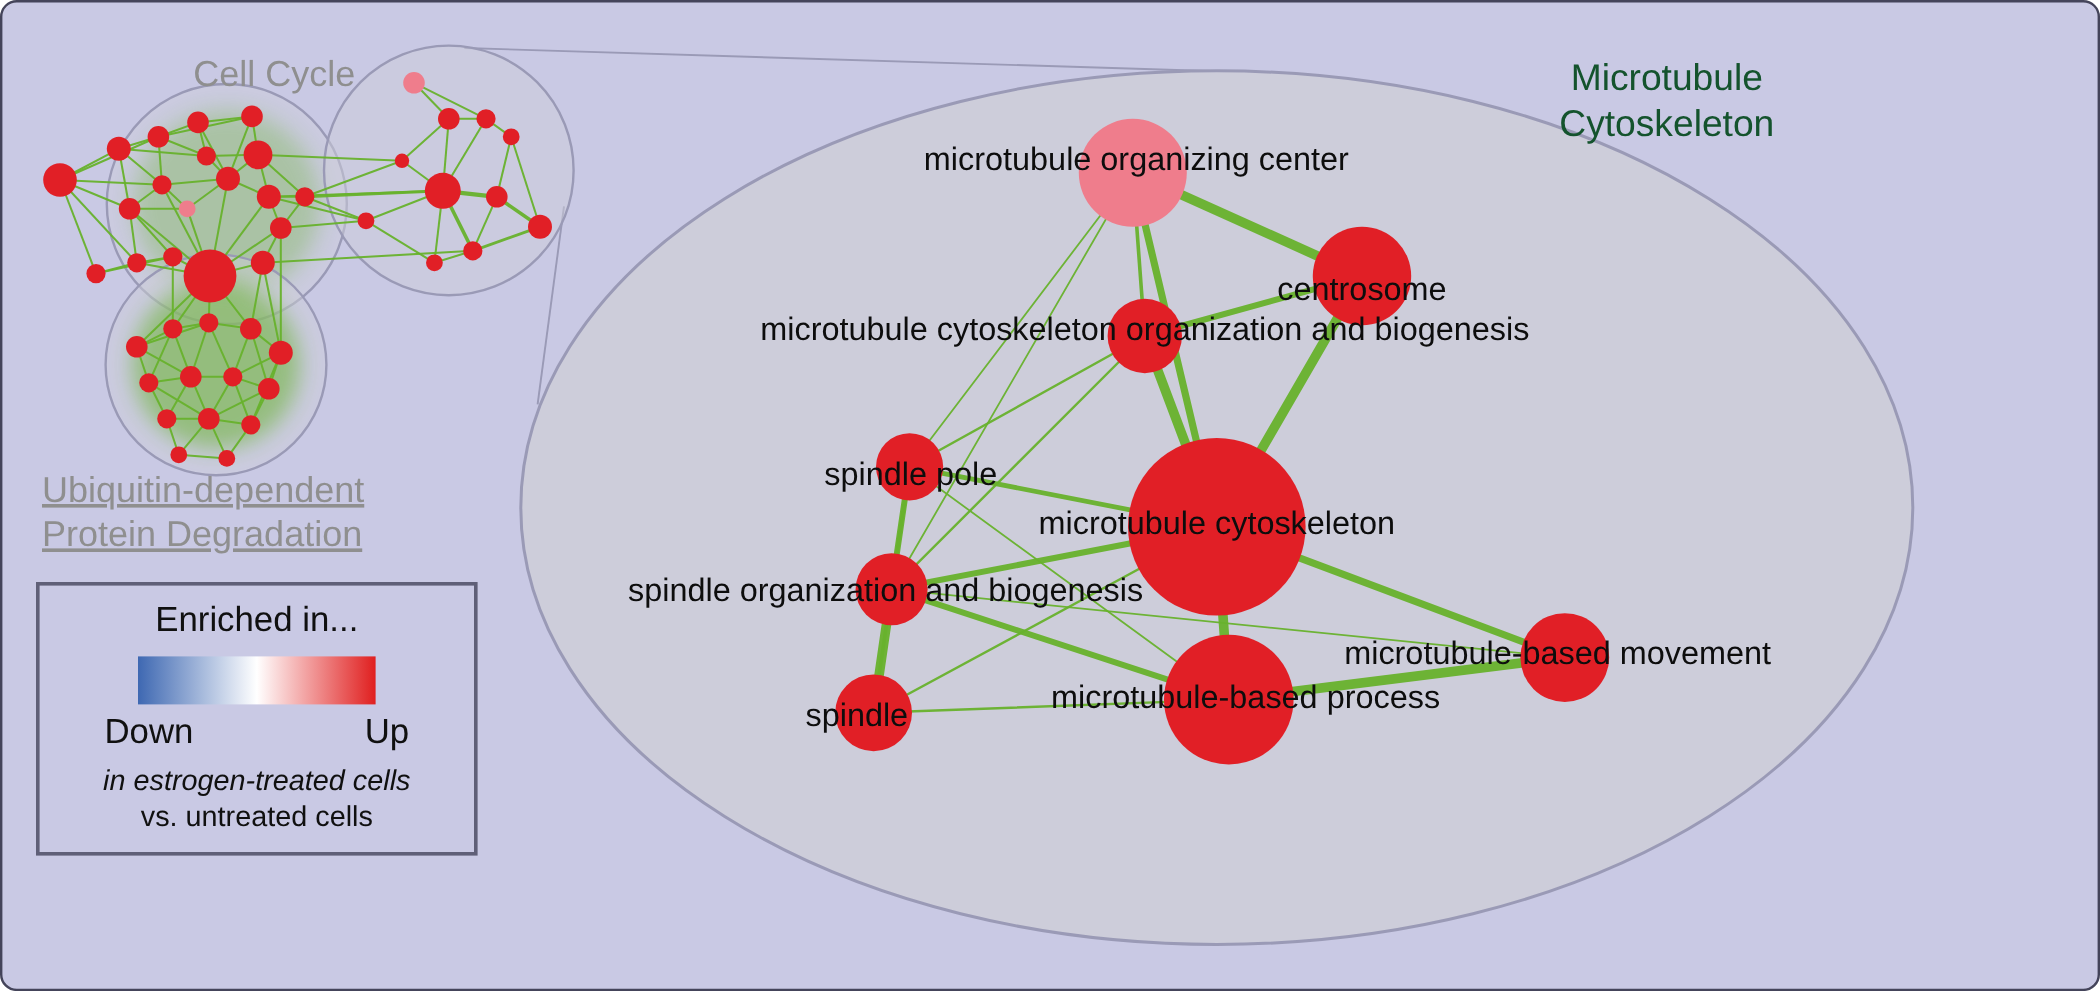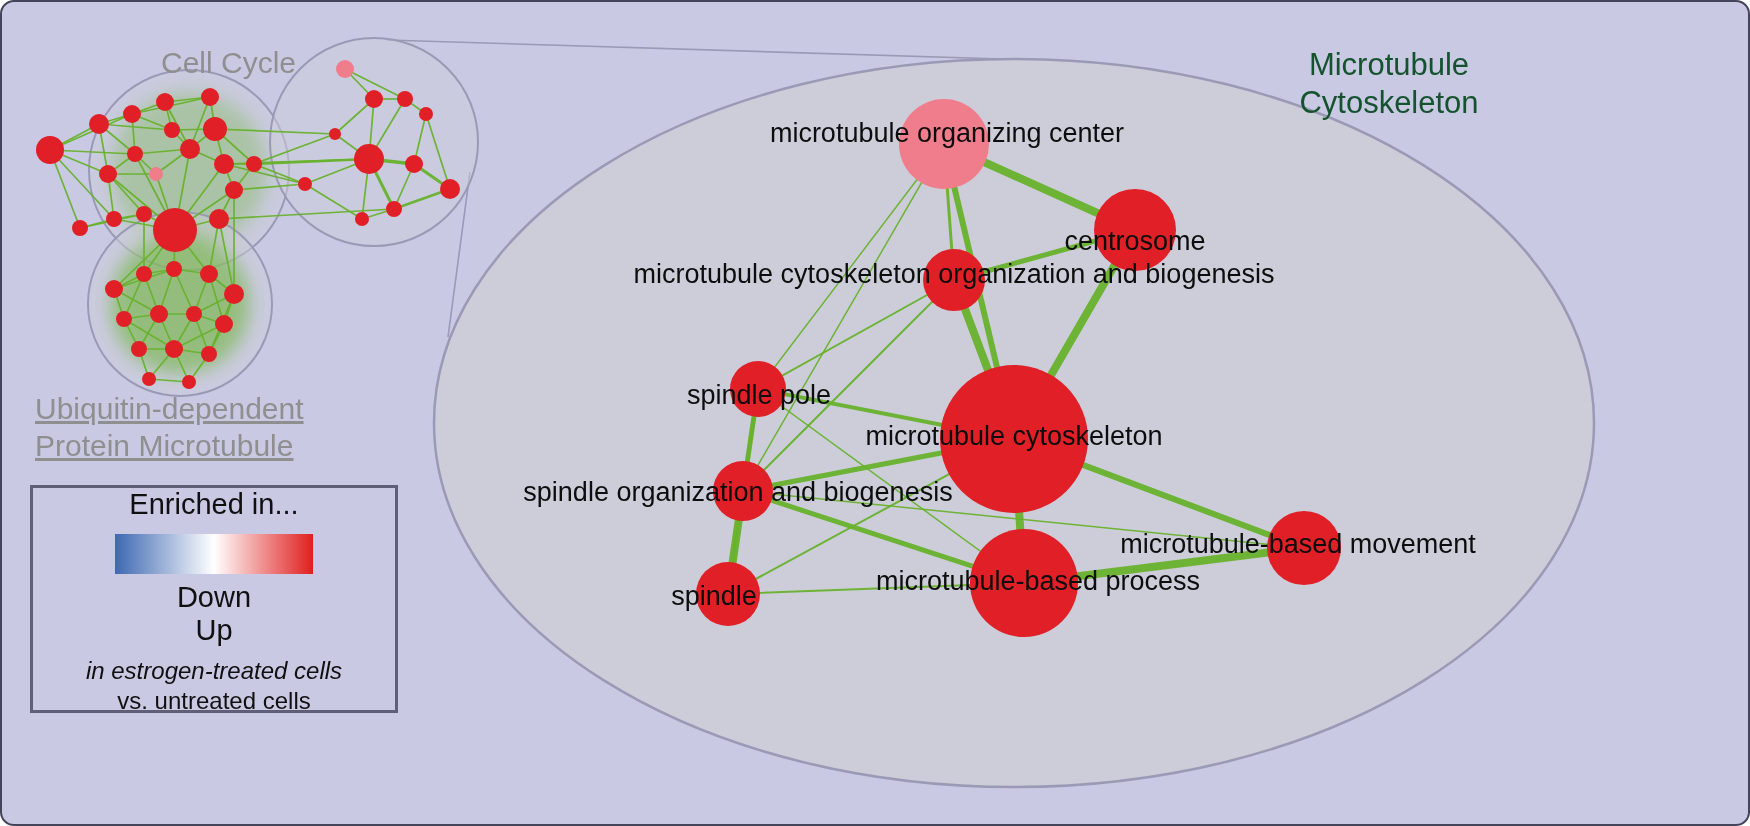--- a/index.html
+++ b/index.html
@@ -5,23 +5,23 @@
   html,body{margin:0;padding:0;background:#ffffff;font-family:"Liberation Sans",sans-serif;}
   .figure{position:relative;width:1750px;height:826px;box-sizing:border-box;
           background:#c9c9e4;border:2px solid #44445a;border-radius:14px;overflow:hidden;}
   .figure svg{position:absolute;left:0;top:0;font-family:"Liberation Sans",sans-serif;}
   .abs{position:absolute;}
   .cc-label{left:74px;top:44px;width:220px;text-align:right;font-size:30px;color:#8f8f8f;}
   .ub-label{left:33px;top:388px;font-size:30px;line-height:37px;color:#8f8f8f;text-decoration:underline;}
   .zoom-title{left:1272px;top:44px;width:230px;text-align:center;font-size:31px;line-height:38px;color:#14532d;}
   .legend{left:28px;top:483px;width:368px;height:228px;border:3px solid #5f5f77;
           box-sizing:border-box;text-align:center;color:#101010;}
-  .legend-title{font-size:29px;}
+  .legend-title{font-size:29px;margin-top:13px;}
   .legend-bar{width:198px;height:40px;margin:13px auto 0 auto;}
-  .legend-ends{display:flex;justify-content:center;padding:0 54px;font-size:29px;margin-top:7px;flex-direction:column;}
+  .legend-ends{display:flex;justify-content:space-between;padding:0 54px;font-size:29px;margin-top:7px;}
   .legend-caption{font-size:24px;line-height:30px;}
   .legend-caption.first{margin-top:9px;font-style:italic;}
 </style>
 </head>
 <body>
 
 <div class="figure">
 
   <svg id="net" width="1750" height="826" viewBox="0 0 1750 826">
     <defs>
@@ -238,21 +238,21 @@
       <text x="736" y="499" text-anchor="middle" font-size="27" fill="#0d0d0d">spindle organization and biogenesis</text>
       <text x="1296" y="551" text-anchor="middle" font-size="27" fill="#0d0d0d">microtubule-based movement</text>
       <text x="1036" y="588" text-anchor="middle" font-size="27" fill="#0d0d0d">microtubule-based process</text>
       <text x="712" y="603" text-anchor="middle" font-size="27" fill="#0d0d0d">spindle</text>
     </svg>
 
   <div class="abs cc-label">Cell Cycle</div>
 
   <div class="abs ub-label">
     <div>Ubiquitin-dependent</div>
-    <div>Protein Microtubule</div>
+    <div>Protein Degradation</div>
   </div>
 
   <div class="abs zoom-title">
     <div>Microtubule</div>
     <div>Cytoskeleton</div>
   </div>
 
   <div class="abs legend">
     <div class="legend-title">Enriched in...</div>
     <div class="legend-bar" style="background: linear-gradient(90deg, rgb(62, 104, 178), rgb(255, 255, 255) 50%, rgb(224, 31, 31));"></div>

